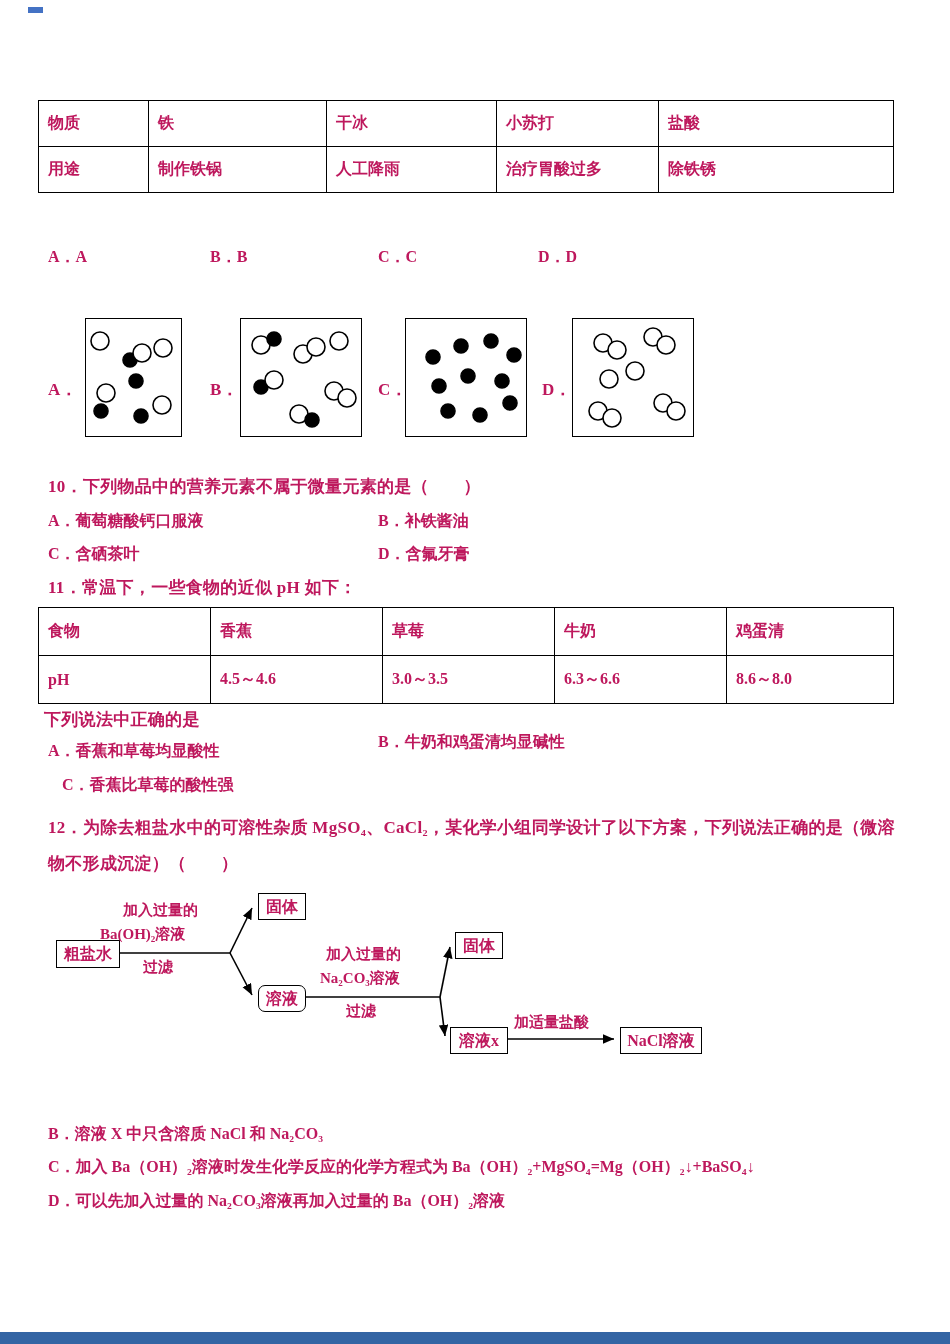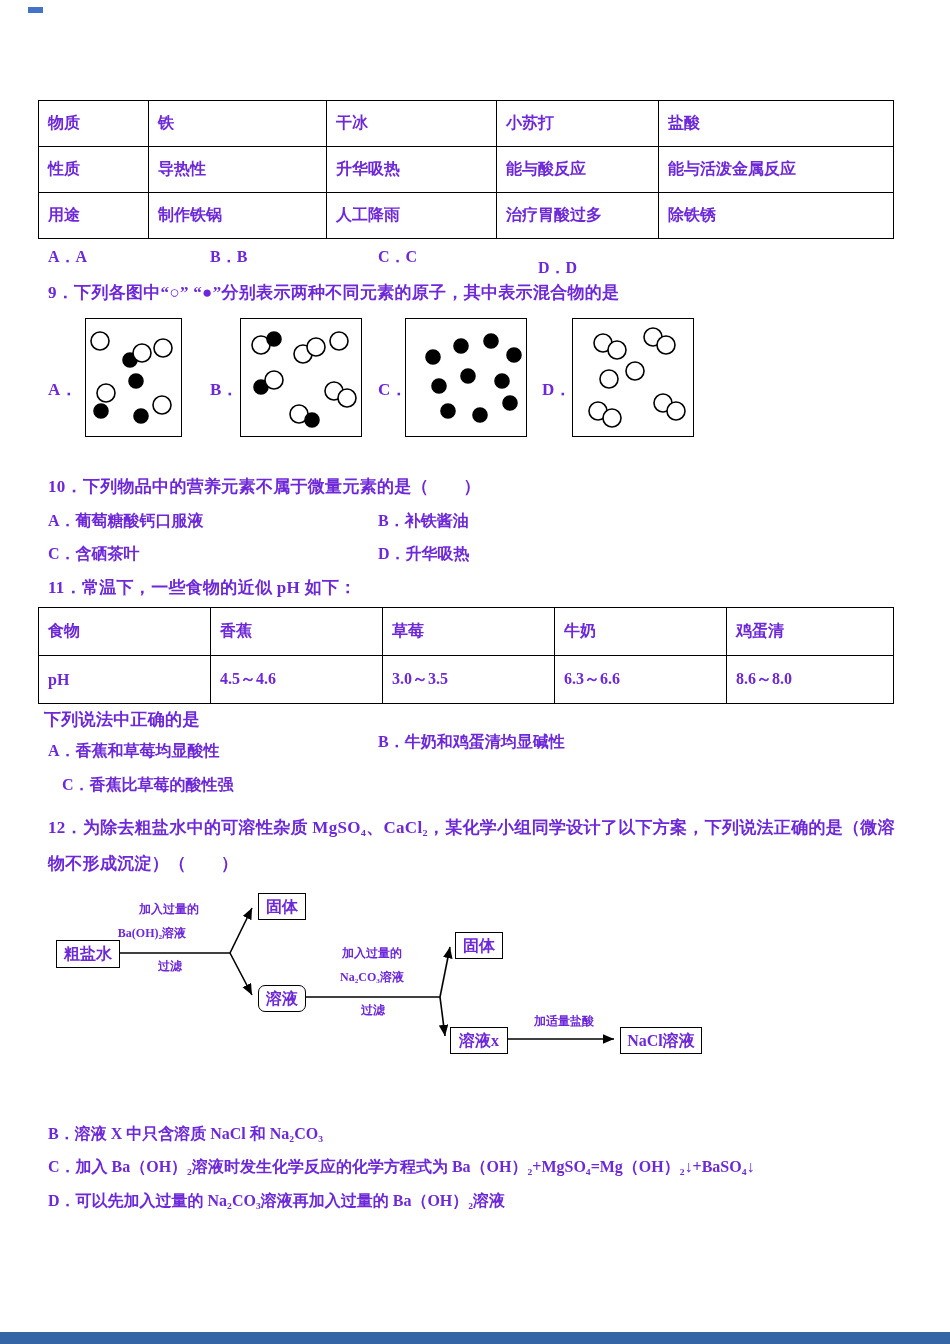--- a/index.html
+++ b/index.html
@@ -1,31 +1,31 @@
 <!DOCTYPE html>
 <html><head>
 <meta charset="utf-8">
 <style>
   html,body{margin:0;padding:0;background:#fff;}
   .page{position:relative;width:950px;height:1344px;background:#ffffff;overflow:hidden;
-        font-family:"Liberation Serif","DejaVu Serif",serif;color:#6d28d9;}
+        font-family:"Liberation Serif","DejaVu Serif",serif;color:#be185d;}
   .abs{position:absolute;}
   .qtext{font-size:17px;font-weight:700;letter-spacing:0.3px;}
   .opt{font-size:16px;font-weight:700;white-space:nowrap;}
   table{border-collapse:collapse;table-layout:fixed;}
   td{border:1.4px solid #000;font-size:16px;font-weight:700;padding:0 0 0 9px;vertical-align:middle;}
   .t1 td{height:45px;}
   .t2 td{height:47px;}
   .diag{position:absolute;border:1.4px solid #000;background:#fff;}
   .diag-label{position:absolute;font-size:17px;font-weight:700;}
   .flow{position:absolute;left:48px;top:885px;width:720px;height:190px;}
   .flow svg{position:absolute;left:0;top:0;}
   .fbox{position:absolute;border:1.6px solid #000;background:#fff;text-align:center;
         font-weight:700;font-size:16px;line-height:25px;}
-  .flabel{position:absolute;font-weight:700;font-size:12px;text-align:center;white-space:nowrap;}
+  .flabel{position:absolute;font-weight:700;font-size:15px;white-space:nowrap;}
   .corner-mark{position:absolute;left:28px;top:7px;width:15px;height:6px;background:#4472c4;}
   .footer-bar{position:absolute;left:0;bottom:0;width:950px;height:12px;background:#3465a4;}
 </style>
 </head>
 <body>
 
 <div class="page">
 
   <div class="corner-mark"></div>
 
@@ -39,42 +39,34 @@
       </colgroup>
     <tbody>
         <tr>
       <td>物质</td>
       <td>铁</td>
       <td>干冰</td>
       <td>小苏打</td>
       <td>盐酸</td>
     </tr>
     <tr>
-      <td>性质</td>
-      <td>导热性</td>
-      <td>升华吸热</td>
-      <td>能与酸反应</td>
-      <td>能与活泼金属反应</td>
-    </tr>
-    <tr>
       <td>用途</td>
       <td>制作铁锅</td>
       <td>人工降雨</td>
       <td>治疗胃酸过多</td>
       <td>除铁锈</td>
     </tr>
   </tbody>
     </table>
 
   <div class="abs opt" style="left:48px;top:247px;">A．A</div>
   <div class="abs opt" style="left:210px;top:247px;">B．B</div>
   <div class="abs opt" style="left:378px;top:247px;">C．C</div>
-  <div class="abs opt" style="left:538px;top:258px;">D．D</div>
-
-  <div class="abs qtext" style="left:48px;top:281px;width:860px;">9．下列各图中“○” “●”分别表示两种不同元素的原子，其中表示混合物的是</div>
+  <div class="abs opt" style="left:538px;top:247px;">D．D</div>
+
 
   <div class="abs diag-label" style="left:48px;top:378px;">A．</div>
   <svg class="diag" style="left:85px;top:318px;" width="95" height="117">
       <circle cx="14" cy="22" r="9" fill="#ffffff" stroke="#000" stroke-width="1.6"></circle>
       <circle cx="44" cy="41" r="7" fill="#000000" stroke="#000" stroke-width="1.6"></circle>
       <circle cx="56" cy="34" r="9" fill="#ffffff" stroke="#000" stroke-width="1.6"></circle>
       <circle cx="77" cy="29" r="9" fill="#ffffff" stroke="#000" stroke-width="1.6"></circle>
       <circle cx="50" cy="62" r="7" fill="#000000" stroke="#000" stroke-width="1.6"></circle>
       <circle cx="20" cy="74" r="9" fill="#ffffff" stroke="#000" stroke-width="1.6"></circle>
       <circle cx="15" cy="92" r="7" fill="#000000" stroke="#000" stroke-width="1.6"></circle>
@@ -122,21 +114,21 @@
       <circle cx="25" cy="92" r="9" fill="#ffffff" stroke="#000" stroke-width="1.6"></circle>
       <circle cx="39" cy="99" r="9" fill="#ffffff" stroke="#000" stroke-width="1.6"></circle>
       <circle cx="90" cy="84" r="9" fill="#ffffff" stroke="#000" stroke-width="1.6"></circle>
       <circle cx="103" cy="92" r="9" fill="#ffffff" stroke="#000" stroke-width="1.6"></circle>
     </svg>
 
   <div class="abs qtext" style="left:48px;top:475px;">10．下列物品中的营养元素不属于微量元素的是（　　）</div>
   <div class="abs opt" style="left:48px;top:511px;">A．葡萄糖酸钙口服液</div>
   <div class="abs opt" style="left:378px;top:511px;">B．补铁酱油</div>
   <div class="abs opt" style="left:48px;top:544px;">C．含硒茶叶</div>
-  <div class="abs opt" style="left:378px;top:544px;">D．升华吸热</div>
+  <div class="abs opt" style="left:378px;top:544px;">D．含氟牙膏</div>
 
   <div class="abs qtext" style="left:48px;top:576px;">11．常温下，一些食物的近似 pH 如下：</div>
 
   <table class="t2 abs" style="left:38px;top:607px;width:855px;">
     <colgroup>
         <col style="width:172px">
         <col style="width:172px">
         <col style="width:172px">
         <col style="width:172px">
         <col style="width:167px">

